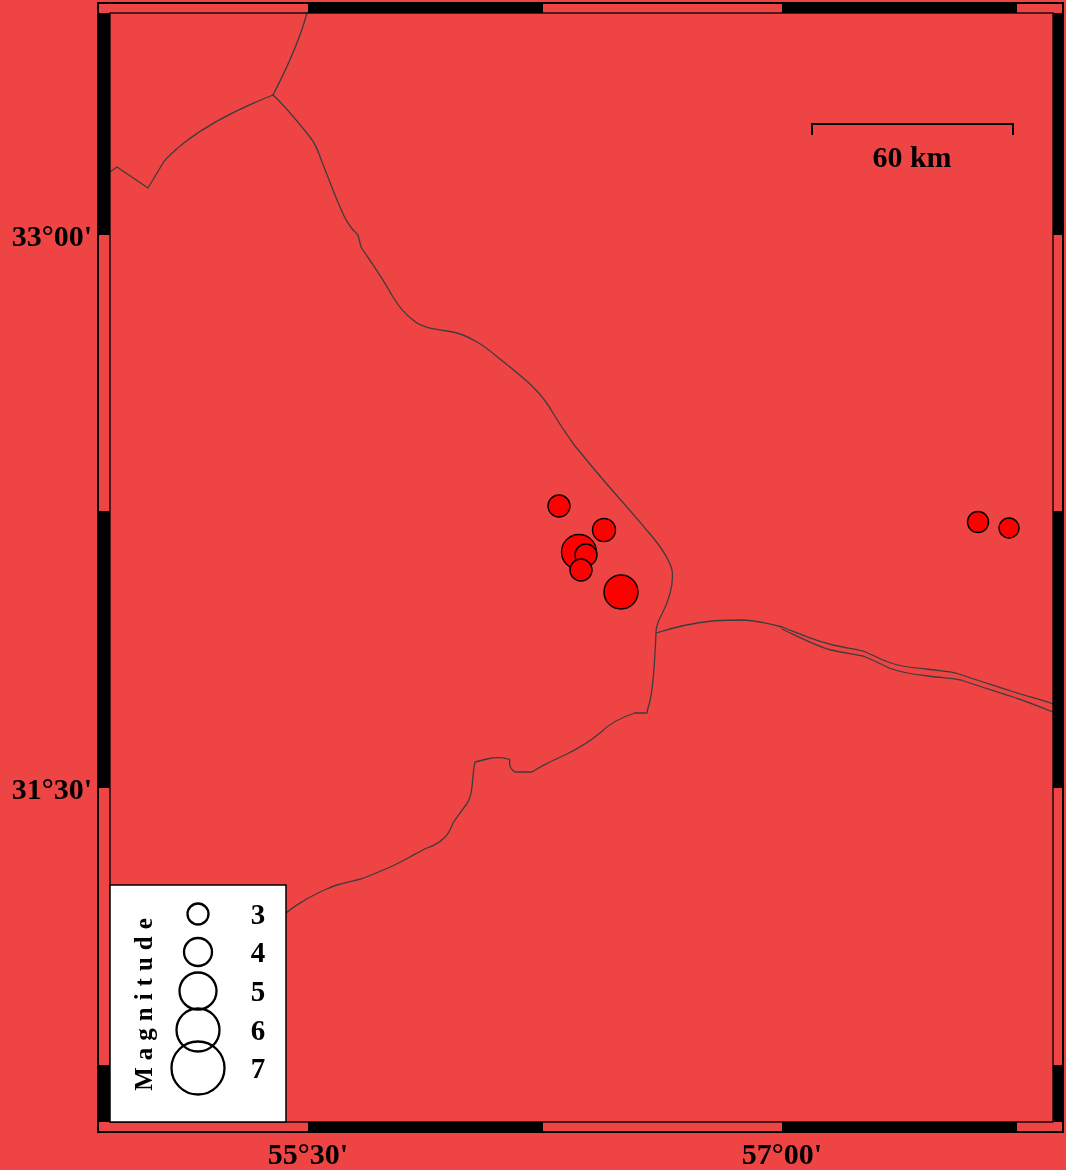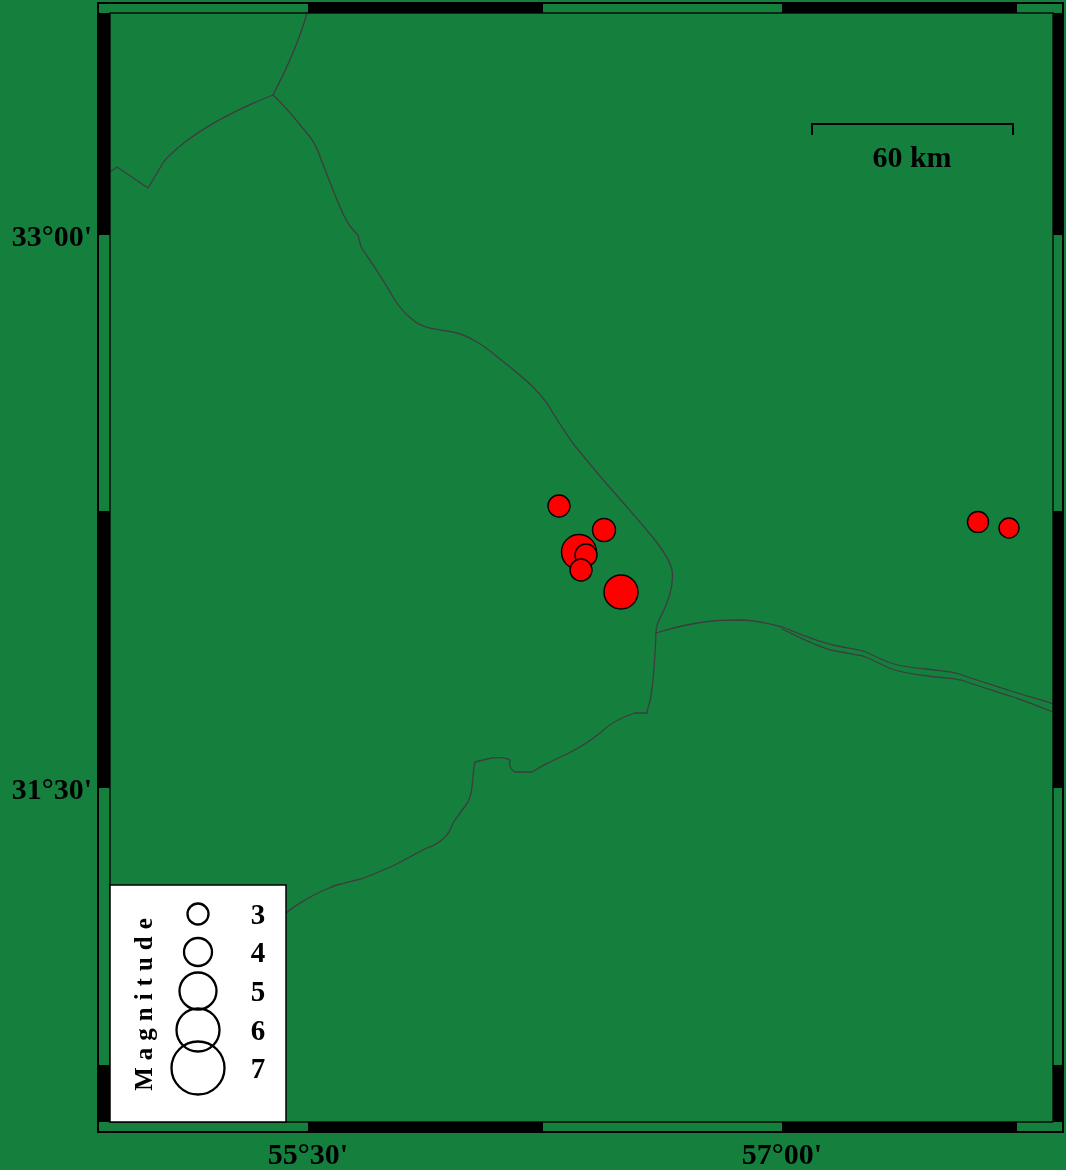--- a/index.html
+++ b/index.html
@@ -1,16 +1,16 @@
 <!DOCTYPE html>
 <html><head>
 <meta charset="utf-8">
 <style>
   html,body{margin:0;padding:0;background:#ffffff;}
-  .stage{position:relative;width:1066px;height:1170px;background:#15803d;overflow:hidden;}
+  .stage{position:relative;width:1066px;height:1170px;background:#ef4444;overflow:hidden;}
   svg{display:block;}
   text{font-family:"Liberation Serif","DejaVu Serif",serif;font-weight:bold;fill:#000;}
   .axis-lbl{font-size:30px;}
   .scale-lbl{font-size:30px;}
   .legend-num{font-size:29px;}
   .legend-title{font-size:25px;letter-spacing:7px;}
   .vmid{dominant-baseline:central;}
 </style>
 </head>
 <body>

